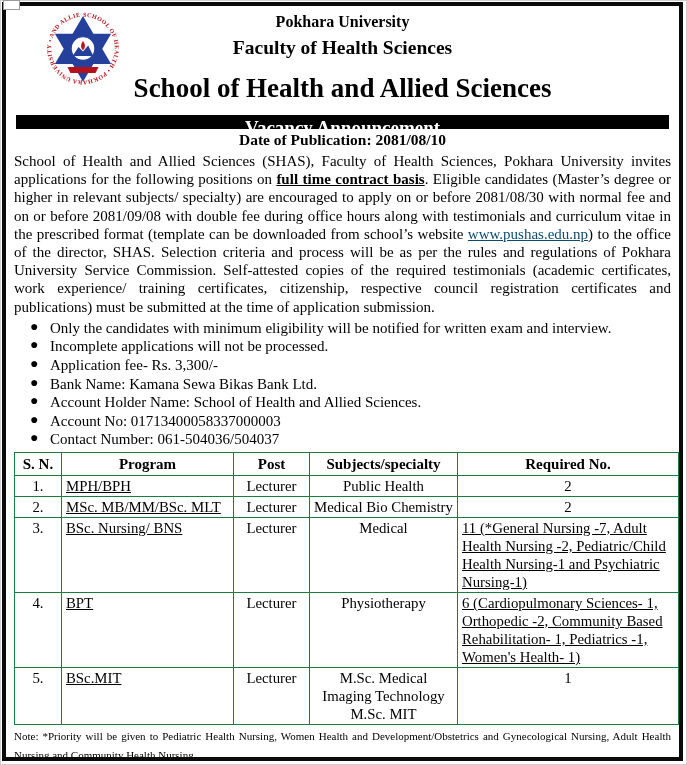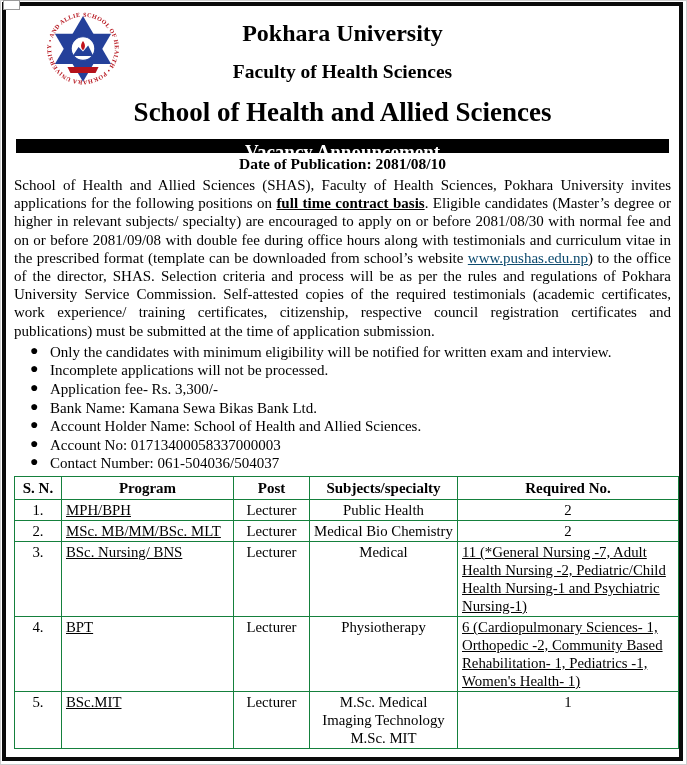--- a/index.html
+++ b/index.html
@@ -13,21 +13,21 @@
     border:4px solid #0a0a0a;background:#fff;overflow:hidden;
     padding:0 6px;box-sizing:border-box;
   }
   .corner-artifact{
     position:absolute;left:3px;top:0;width:15px;height:8px;
     background:#fff;border:1px solid #9a9a9a;z-index:9;
   }
   
   .masthead{position:relative;text-align:center;padding-top:3px;}
   .logo{position:absolute;left:34px;top:5px;width:74px;height:78px;}
-  .t1{font-size:24px;font-weight:bold;line-height:25px;margin:12px;}
+  .t1{font-size:16px;font-weight:bold;line-height:25px;margin:0;}
   .t2{font-size:19.5px;font-weight:bold;line-height:27px;margin:0;}
   .t3{font-size:27px;font-weight:bold;line-height:30px;margin:12px;}
   .banner{
     background:#000;color:#fff;text-align:center;font-weight:bold;
     font-size:19px;line-height:26px;height:14px;margin:3px 4px 0 4px;
   }
   .pubdate{text-align:center;font-weight:bold;font-size:15.5px;line-height:20px;margin-top:1px;}
   
   .intro{font-size:15px;line-height:18.2px;text-align:justify;margin:2px 2px 0 2px;}
   .intro b u{font-weight:bold;}

